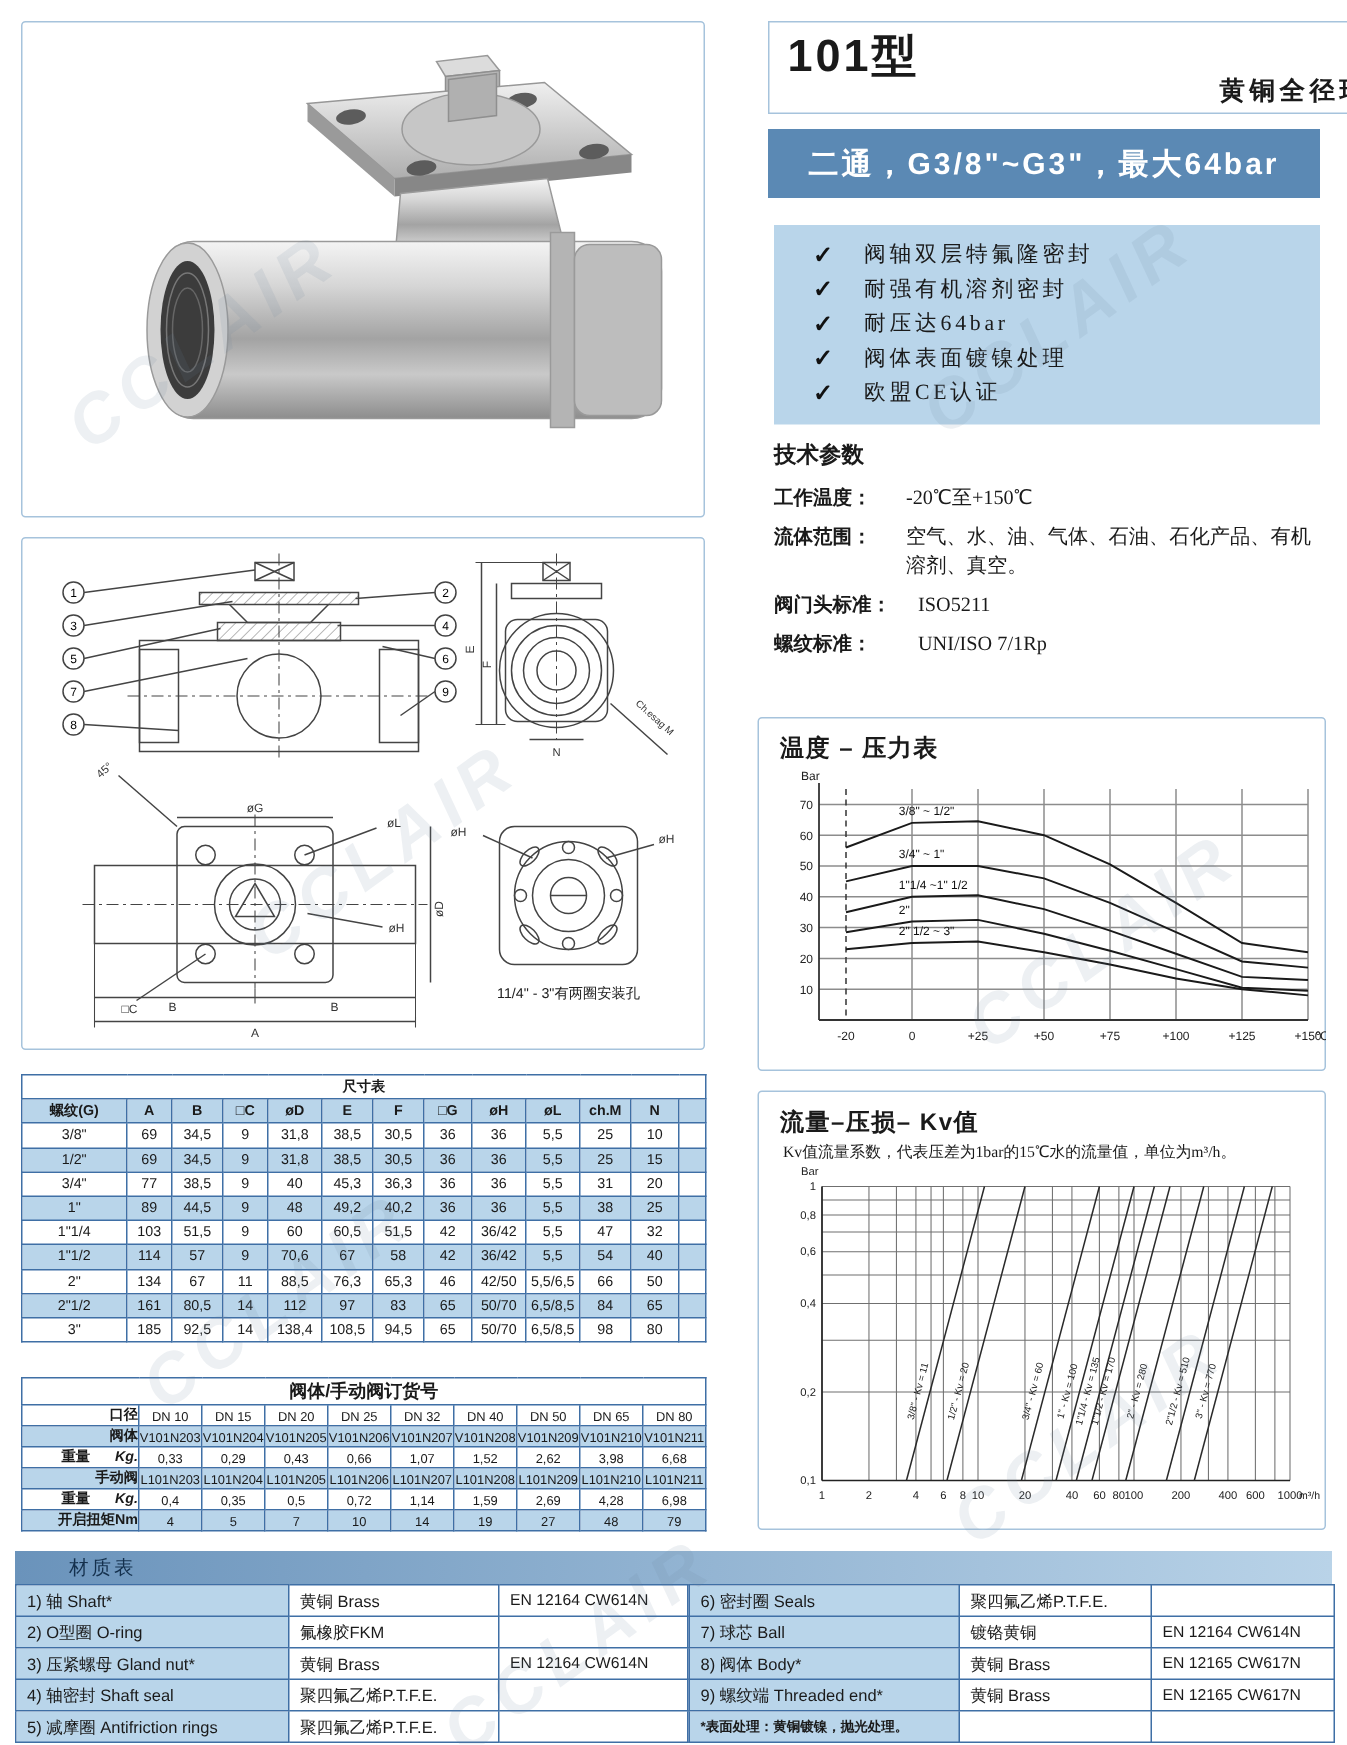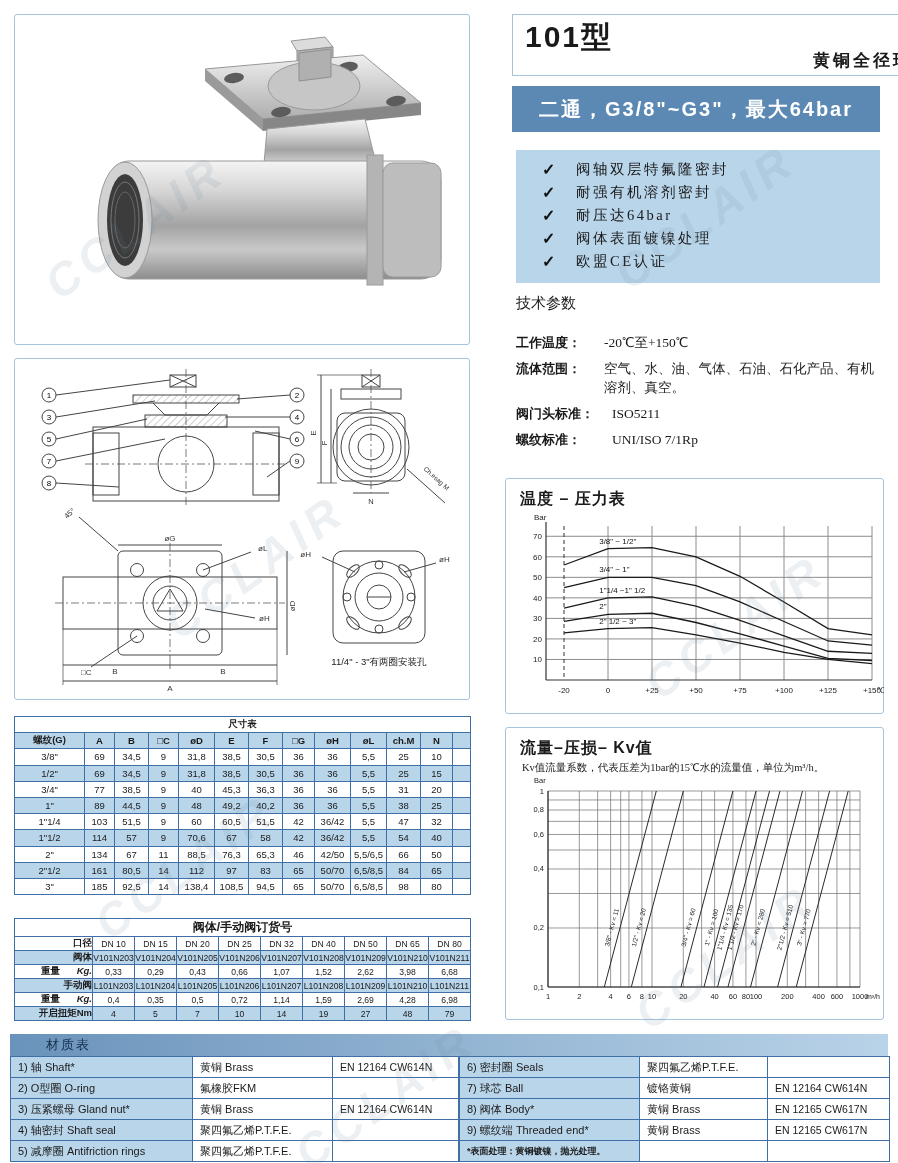--- a/index.html
+++ b/index.html
@@ -12,21 +12,21 @@
   .titlebox{position:absolute;left:512px;top:14px;width:432px;height:62px;border:1px solid #a6c3dc;background:#fff;box-sizing:border-box;}
   .model{position:absolute;left:12px;top:2px;font-size:30px;font-weight:bold;letter-spacing:2px;}
   .subtitle{position:absolute;right:10px;bottom:3px;font-size:17px;font-weight:bold;letter-spacing:3px;}
   .banner{position:absolute;left:512px;top:86px;width:368px;height:46px;background:#5b89b4;color:#fff;
           font-size:20px;font-weight:bold;letter-spacing:2px;display:flex;align-items:center;justify-content:center;box-sizing:border-box;}
   .features{position:absolute;left:516px;top:150px;width:364px;height:133px;background:#b9d5ea;padding:8px 0 0 26px;box-sizing:border-box;}
   .feat-row{display:flex;align-items:center;height:23px;}
   .feat-check{width:34px;font-size:16px;font-weight:bold;color:#111;}
   .feat-text{font-family:"Liberation Serif",serif;font-size:14.5px;letter-spacing:2.5px;}
   .tech{position:absolute;left:516px;top:294px;width:370px;}
-  .tech-title{font-size:15px;font-weight:normal;margin-bottom:20px;}
+  .tech-title{font-size:15px;font-weight:bold;margin-bottom:9px;}
   .tech-row{display:flex;margin-bottom:7px;line-height:19px;}
   .tech-label{width:88px;font-size:13px;font-weight:bold;flex:none;}
   .tech-label.wide{width:96px;}
   .tech-value{font-family:"Liberation Serif",serif;font-size:13.5px;flex:1;}
   
   .chart-panel{padding:10px 0 0 14px;}
   .chart-title{font-size:16px;font-weight:bold;letter-spacing:1px;margin-bottom:2px;}
   .chart-sub{font-size:10.5px;font-family:"Liberation Serif",serif;margin:2px 0 0 2px;}
   svg text{font-family:"Liberation Sans",sans-serif;}
   

